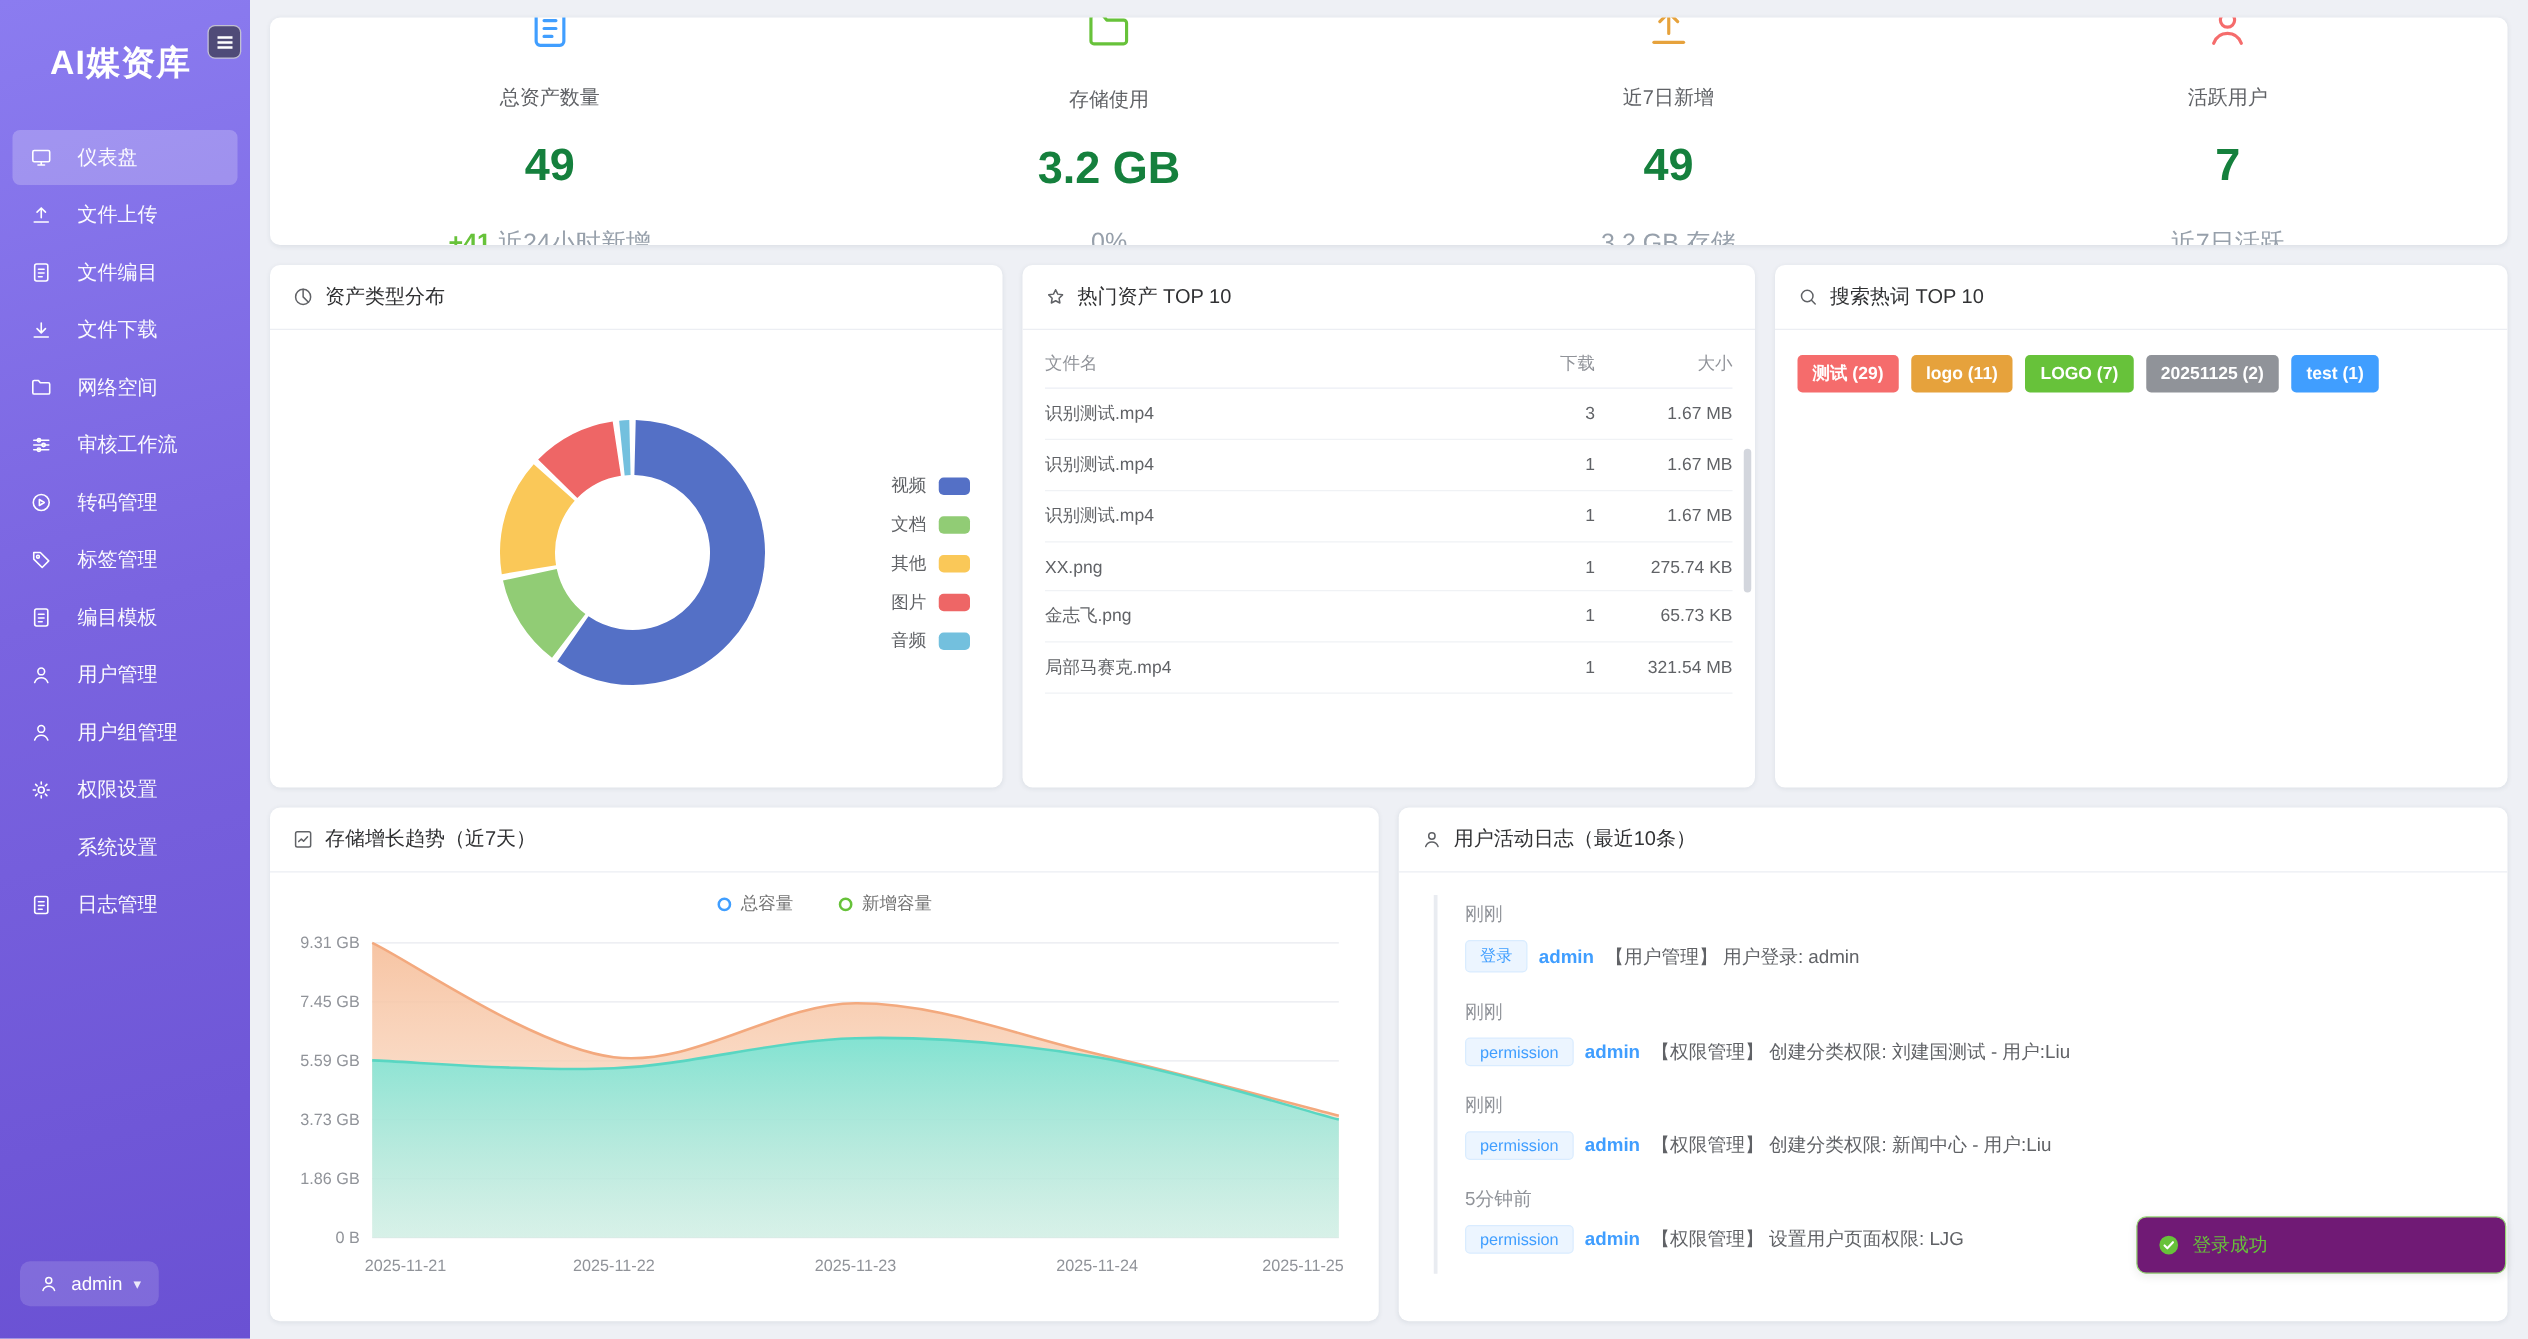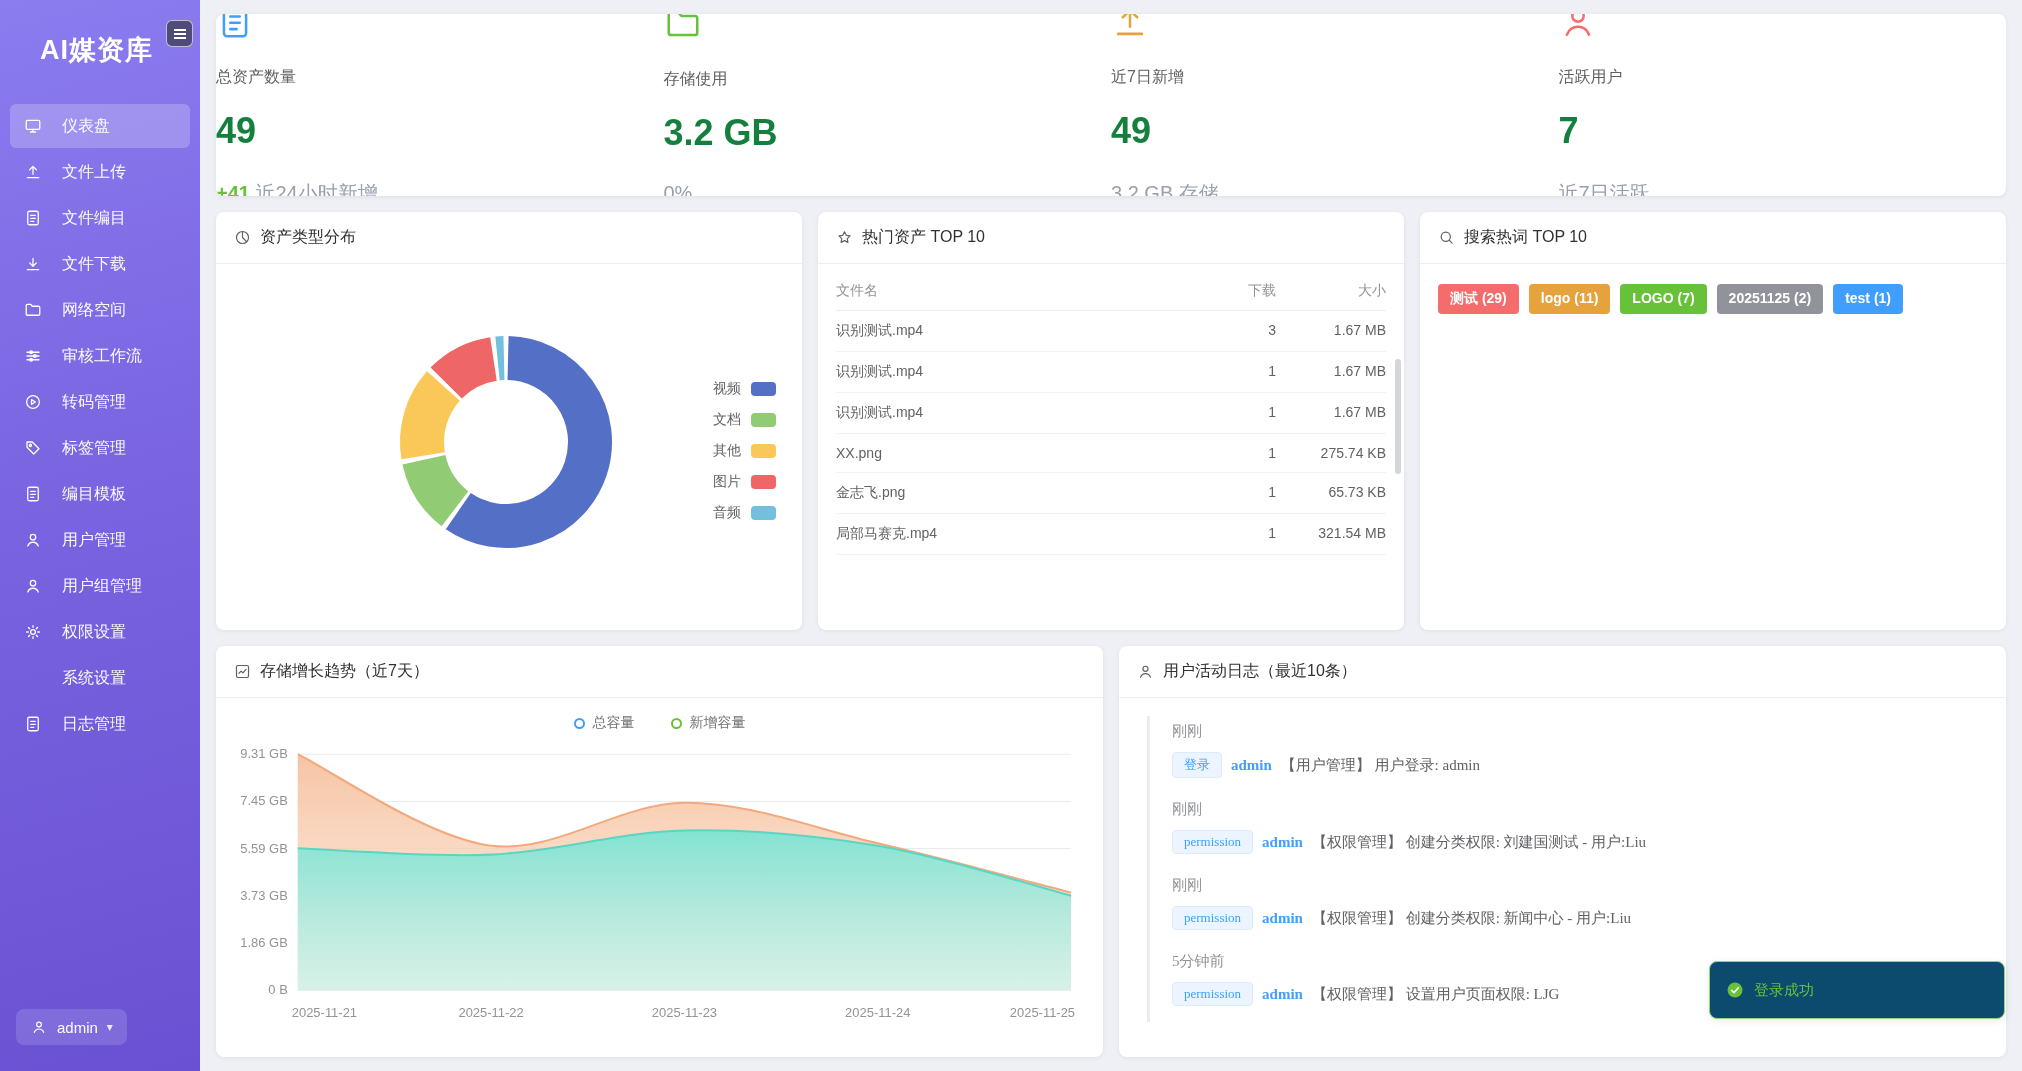--- a/index.html
+++ b/index.html
@@ -36,21 +36,21 @@
   .main { flex: 1; padding: 14px 16px; display: grid; grid-template-rows: 182px 418px 1fr;
     gap: 16px; min-width: 0; }
   .card { background: #fff; border-radius: 8px; box-shadow: 0 1px 4px rgba(31,45,61,.08);
     overflow: hidden; display: flex; flex-direction: column; }
   .card-header { height: 52px; flex-shrink: 0; display: flex; align-items: center; gap: 9px;
     padding: 0 18px; border-bottom: 1px solid #eceef3; font-size: 16px; color: #303133; }
   .hdr-icon { display: flex; }
   .card-body { flex: 1; position: relative; min-height: 0; }
   
   .stats-card { flex-direction: row; align-items: center; }
-  .stat { flex: 1; display: flex; flex-direction: column; gap: 22px; }
+  .stat { flex: 1; display: flex; flex-direction: column; align-items: center; gap: 22px; }
   .stat-label { font-size: 16px; color: #606266; }
   .stat-value { font-size: 36px; font-weight: bold; color: #15803d; }
   .stat-sub { font-size: 20px; color: #97a0ab; margin-top: 6px; }
   .stat-sub .hl { color: #67c23a; font-weight: bold; }
   .row2 { display: grid; grid-template-columns: repeat(3, 1fr); gap: 16px; min-height: 0; }
   .row3 { display: grid; grid-template-columns: 1fr 1fr; gap: 16px; min-height: 0; }
   
   #donut-wrap { position: absolute; left: 150px; top: 38px; }
   #donut-legend { position: absolute; right: 26px; top: 116px; display: flex; flex-direction: column; gap: 13px; }
   .legend-row { display: flex; align-items: center; justify-content: flex-start; gap: 10px;
@@ -68,30 +68,30 @@
   
   .tags-row { padding: 20px 18px; display: flex; flex-wrap: wrap; gap: 10px; align-content: flex-start; }
   .hot-tag { padding: 6px 12px; border-radius: 4px; color: #fff; font-size: 14px; font-weight: bold; cursor: pointer; }
   
   .area-legend { display: flex; justify-content: center; gap: 36px; padding: 16px 0 6px; font-size: 14px; color: #737373; }
   .al-item { display: flex; align-items: center; gap: 8px; cursor: pointer; }
   .al-marker { width: 11px; height: 11px; border-radius: 50%; border: 2.5px solid; background: #fff; }
   .chart-wrap { flex: 1; padding: 0 10px; }
   .chart-wrap svg { display: block; width: 100%; height: 305px; }
   
-  .log-body { padding: 18px 28px; overflow: hidden; font-family: Liberation Serif, serif; }
+  .log-body { padding: 18px 28px; overflow: hidden; }
   .log-list { border-left: 3px solid #e9ecf1; padding-left: 22px; display: flex; flex-direction: column; }
   .log-time { font-size: 15px; color: #909399; margin: 6px 0 11px; }
   .log-line { display: flex; align-items: center; gap: 9px; font-size: 15px; color: #606266; margin-bottom: 16px; }
   .log-tag { padding: 3px 11px; font-size: 13px; border-radius: 4px; background: #ecf5ff;
     border: 1px solid #d9ecff; color: #409eff; }
   .log-user { color: #409eff; font-weight: bold; cursor: pointer; }
   
-  .toast { position: absolute; right: 17px; bottom: 52px; width: 296px; height: 58px;
-    display: flex; align-items: center; gap: 10px; padding: 0 16px; background: #0c4a6e;
+  .toast { position: absolute; right: 17px; bottom: 52px; width: 296px; height: 46px;
+    display: flex; align-items: center; gap: 10px; padding: 0 16px; background: #701a75;
     border: 1.5px solid #95d475; border-radius: 8px; box-shadow: 0 2px 8px rgba(0,0,0,.08); }
   .toast-text { color: #67c23a; font-size: 15px; }
 </style>
 </head>
 <body>
 
 <aside class="sidebar">
   <div class="logo-row">
     <div class="logo">AI媒资库</div>
     <button class="collapse-btn">

